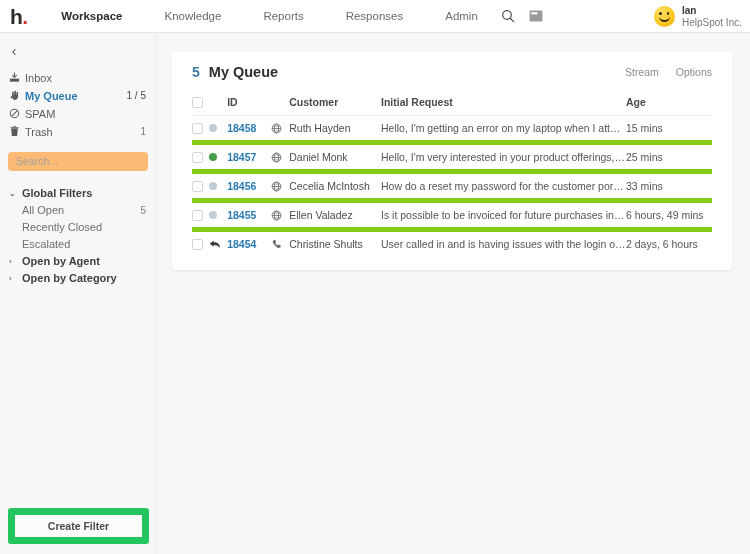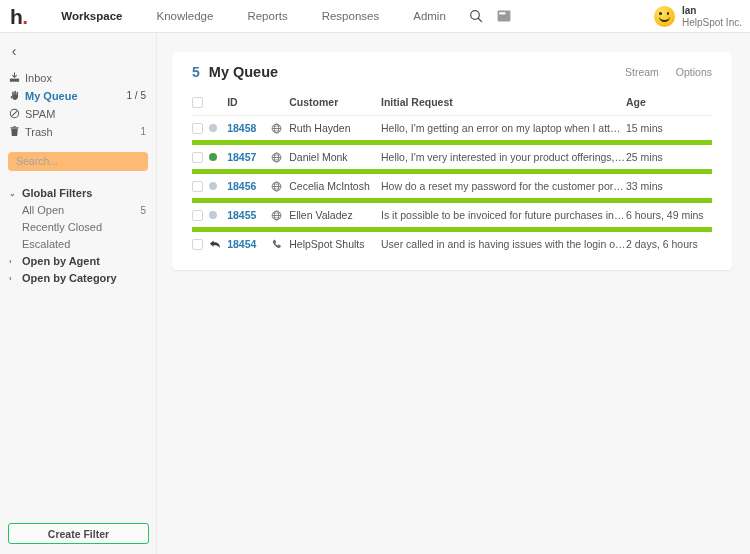--- a/index.html
+++ b/index.html
@@ -24,21 +24,21 @@
     display: flex; align-items: center;
   }
   .logo {
     margin-left: 10px; margin-right: 18px;
     font-size: 21px; font-weight: bold;
     color: #2e2a26; line-height: 1;
     letter-spacing: -0.5px;
     display: flex; align-items: baseline;
   }
   .logo .dot { color: #d0342c; }
-  .navlinks { display: flex; align-items: center; gap: 8px; }
+  .navlinks { display: flex; align-items: center; gap: 16px; }
   .navlink {
     font-size: 11.5px; color: #6b6b6b;
     padding: 0 13px; white-space: nowrap;
     cursor: pointer;
   }
   .navlink.active { color: #2e2a26; font-weight: bold; }
   .nav-icons { display: flex; align-items: center; margin-left: 10px; gap: 14px; }
   .icon-btn { cursor: pointer; display: flex; align-items: center; }
   .user-area {
     position: absolute; right: 8px; top: 0; height: 33px;
@@ -124,22 +124,22 @@
   .filter-sub {
     display: flex; align-items: center;
     height: 17px; padding: 0 10px 0 22px;
     font-size: 11px; color: #6f6f6f; cursor: pointer;
   }
   .filter-sub .fs-label { flex: 1; }
   .filter-sub .fs-count { font-size: 10px; color: #7b7b7b; }
 
   .create-filter-wrap { position: absolute; bottom: 10px; left: 0; width: 157px; padding: 0 8px; }
   .create-filter {
-    width: 100%; height: 21px;
-    background: #fbfbfb; border: 1px solid #22c55e; border-radius: 3px;
+    width: 100%; height: 36px;
+    background: #fbfbfb; border: 7px solid #22c55e; border-radius: 3px;
     font-family: "Liberation Sans", sans-serif;
     font-size: 10.5px; font-weight: bold; color: #4a4a4a;
     cursor: pointer;
   }
 
   
   .main { position: absolute; left: 157px; top: 33px; width: 593px; height: 521px; }
   .card {
     position: absolute; left: 15px; top: 19px;
     width: 560px; background: #fff;
@@ -465,21 +465,21 @@
             </span>
           </td>
           <td class="col-id"><span class="id-link">18454</span></td>
           <td class="col-chan">
             <span class="chan-icon">
               <svg width="11" height="11" viewBox="0 0 12 12">
                   <path d="M3.2 1.2c0.5-0.4 1.1-0.3 1.4 0.2l0.9 1.4c0.3 0.5 0.2 1-0.2 1.3l-0.6 0.5c0.4 1 1.4 2 2.4 2.5l0.5-0.6c0.3-0.4 0.9-0.5 1.3-0.2l1.4 0.9c0.5 0.3 0.6 0.9 0.2 1.4l-0.7 0.8c-0.5 0.6-1.4 0.7-2.2 0.3C5.6 8.7 3.3 6.4 2.2 4.2 1.8 3.4 1.9 2.5 2.5 2z" fill="#6b6b6b"></path>
                 </svg>
             </span>
           </td>
-          <td class="col-cust"><span class="cust-name">HelpSpot Shults</span></td>
+          <td class="col-cust"><span class="cust-name">Christine Shults</span></td>
           <td class="col-req">
               <span class="req-text">User called in and is having issues with the login on their PO...</span>
             </td>
           <td class="col-age"><span class="age-text">2 days, 6 hours</span></td>
         </tr>
 
       </tbody>
     </table>
   </div>
 </div>

